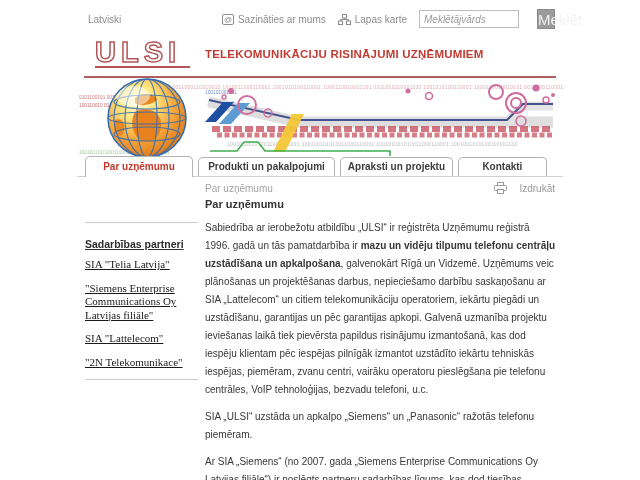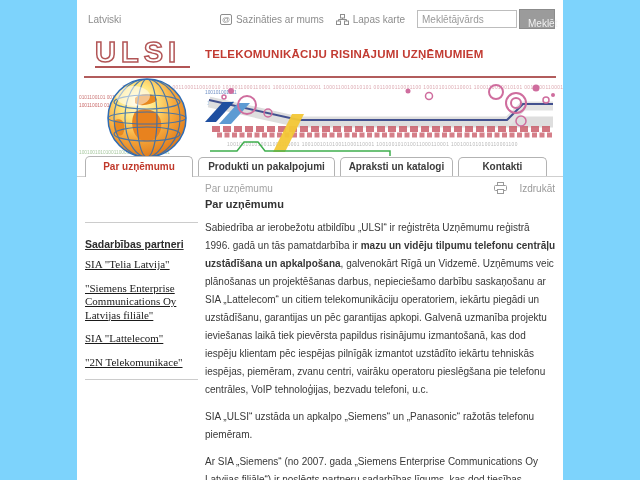--- a/index.html
+++ b/index.html
@@ -1,27 +1,27 @@
 <!DOCTYPE html>
 <html><head>
 <meta charset="utf-8">
 <style>
   html,body{margin:0;padding:0;background:#d4d4d4;font-family:"Liberation Sans",sans-serif;}
-  .page{position:relative;width:640px;height:480px;background:#7dd3fc;overflow:hidden;}
+  .page{position:relative;width:640px;height:480px;background:#ffffff;overflow:hidden;}
   .content{position:absolute;left:77px;top:0;width:486px;height:480px;background:#fff;}
 
   
   .topbar{position:absolute;left:0;top:6px;width:100%;height:26px;display:flex;align-items:center;box-sizing:border-box;padding:0 8px 0 11px;}
   .lang{font-size:10px;color:#8d8d8d;cursor:pointer;}
   .spacer{flex:1;}
   .tb-link{display:flex;align-items:center;gap:4px;margin-right:12px;font-size:10px;color:#8d8d8d;text-decoration:none;cursor:pointer;white-space:nowrap;}
   .tb-ico{flex:0 0 auto;}
-  .search{width:90px;height:16px;border:1px solid #bdbdbd;font-size:10px;color:#555;padding:0 4px;margin-right:2px;outline:none;}
+  .search{width:90px;height:16px;border:1px solid #bdbdbd;font-size:10px;color:#555;padding:0 4px;margin-right:18px;outline:none;font-style:italic;}
   .search::placeholder{color:#9a9a9a;}
-  .searchbtn{width:36px;height:20px;background:#9b9b9b;border:1px solid #8b8b8b;color:#f2f2f2;font-size:10px;cursor:pointer;padding:8px;}
+  .searchbtn{width:18px;height:20px;background:#9b9b9b;border:1px solid #8b8b8b;color:#f2f2f2;font-size:15px;cursor:pointer;padding:0;}
 
   
   .header{position:absolute;left:0;top:34px;width:100%;height:42px;}
   .logo{position:absolute;left:16px;top:2px;}
   .tagline{position:absolute;left:128px;top:14px;font-size:11.5px;font-weight:bold;color:#c23b32;letter-spacing:.2px;}
   .redrule{position:absolute;left:7px;top:76px;width:472px;height:2px;background:#b25c5c;}
 
   .banner{position:absolute;left:0;top:78px;}
 
   
@@ -156,21 +156,21 @@
           </g>
           <ellipse cx="56" cy="18" rx="17" ry="10" fill="#ffffff" opacity="0.5"></ellipse>
         </g>
         <circle cx="70" cy="40" r="39" fill="none" stroke="#2e6cb5" stroke-width="1.5"></circle>
       </g>
     </svg>
 
     <div class="tabs">
       <div class="tab t1 active">Par uzņēmumu</div>
       <div class="tab t2">Produkti un pakalpojumi</div>
-      <div class="tab t3">Apraksti un katalogi</div>
+      <div class="tab t3">Apraksti un projektu</div>
       <div class="tab t4">Kontakti</div>
     </div>
 
     <div class="crumbrow">
       <span class="crumb">Par uzņēmumu</span>
       <a class="print">
         <svg width="13" height="12" viewBox="0 0 13 12">
           <rect x="3.5" y="0.5" width="6" height="3" fill="none" stroke="#9a9a9a"></rect>
           <rect x="0.5" y="3.5" width="12" height="5" rx="1" fill="none" stroke="#9a9a9a"></rect>
           <rect x="3.5" y="7.5" width="6" height="4" fill="#fff" stroke="#9a9a9a"></rect>

